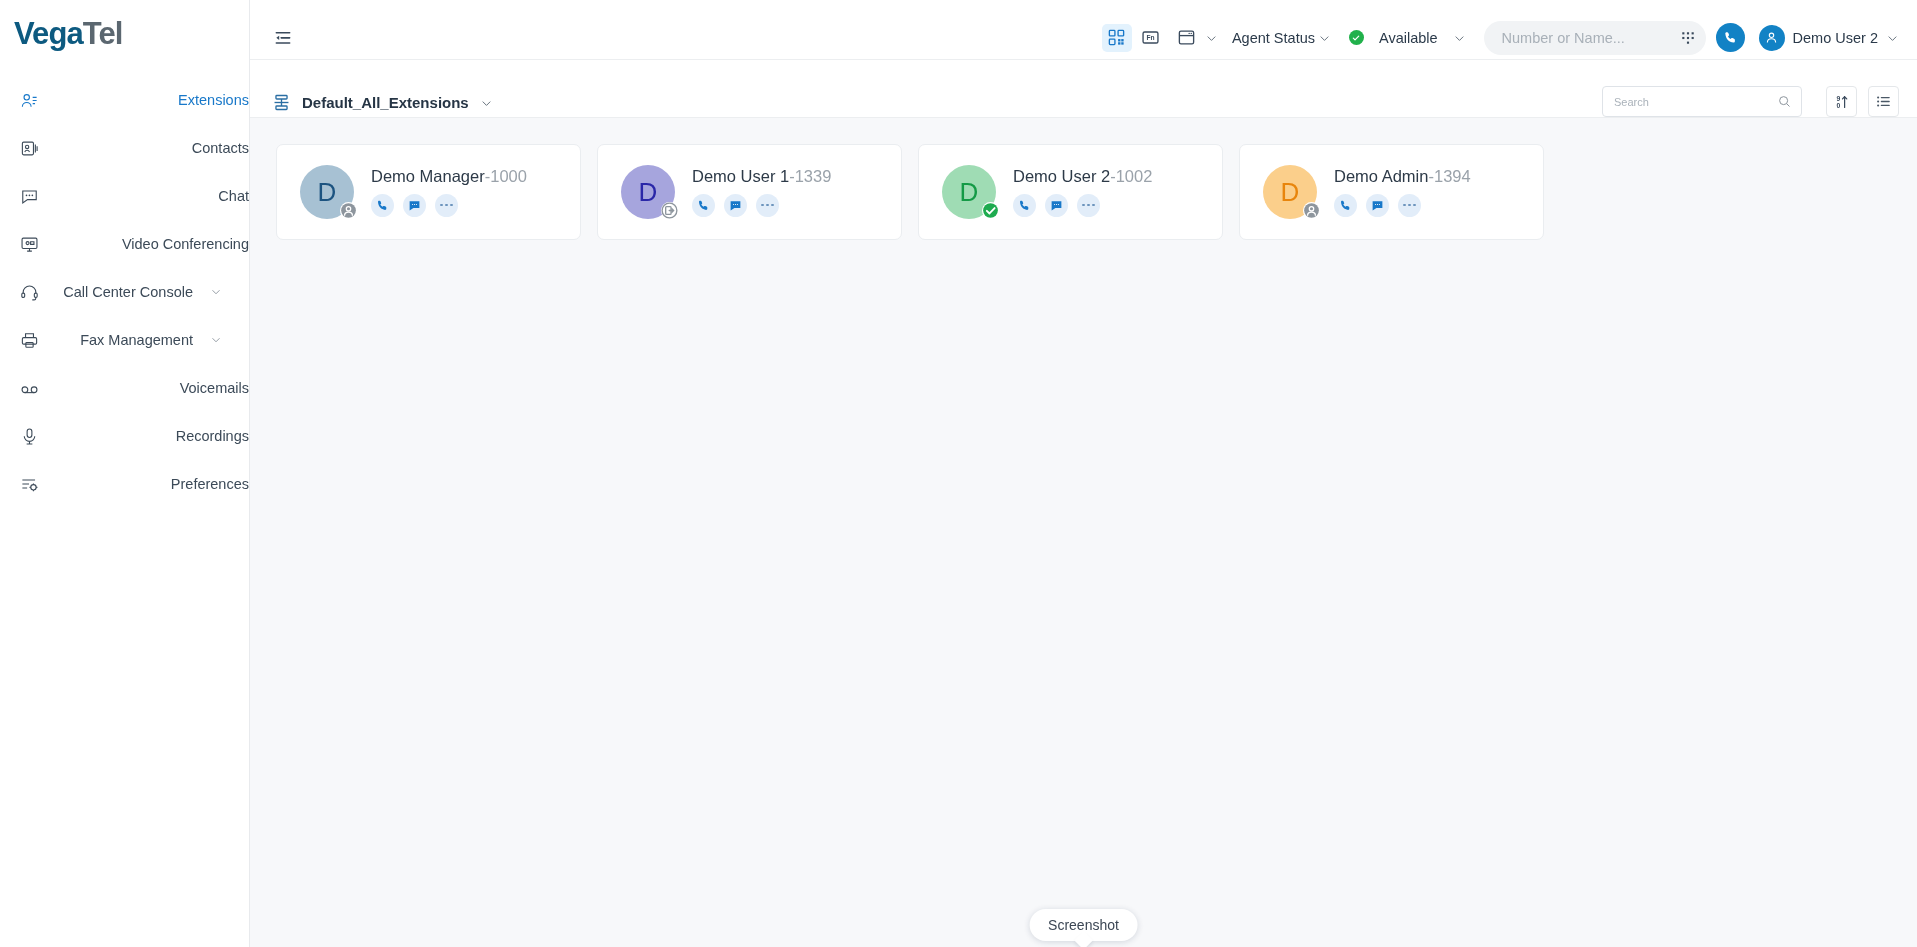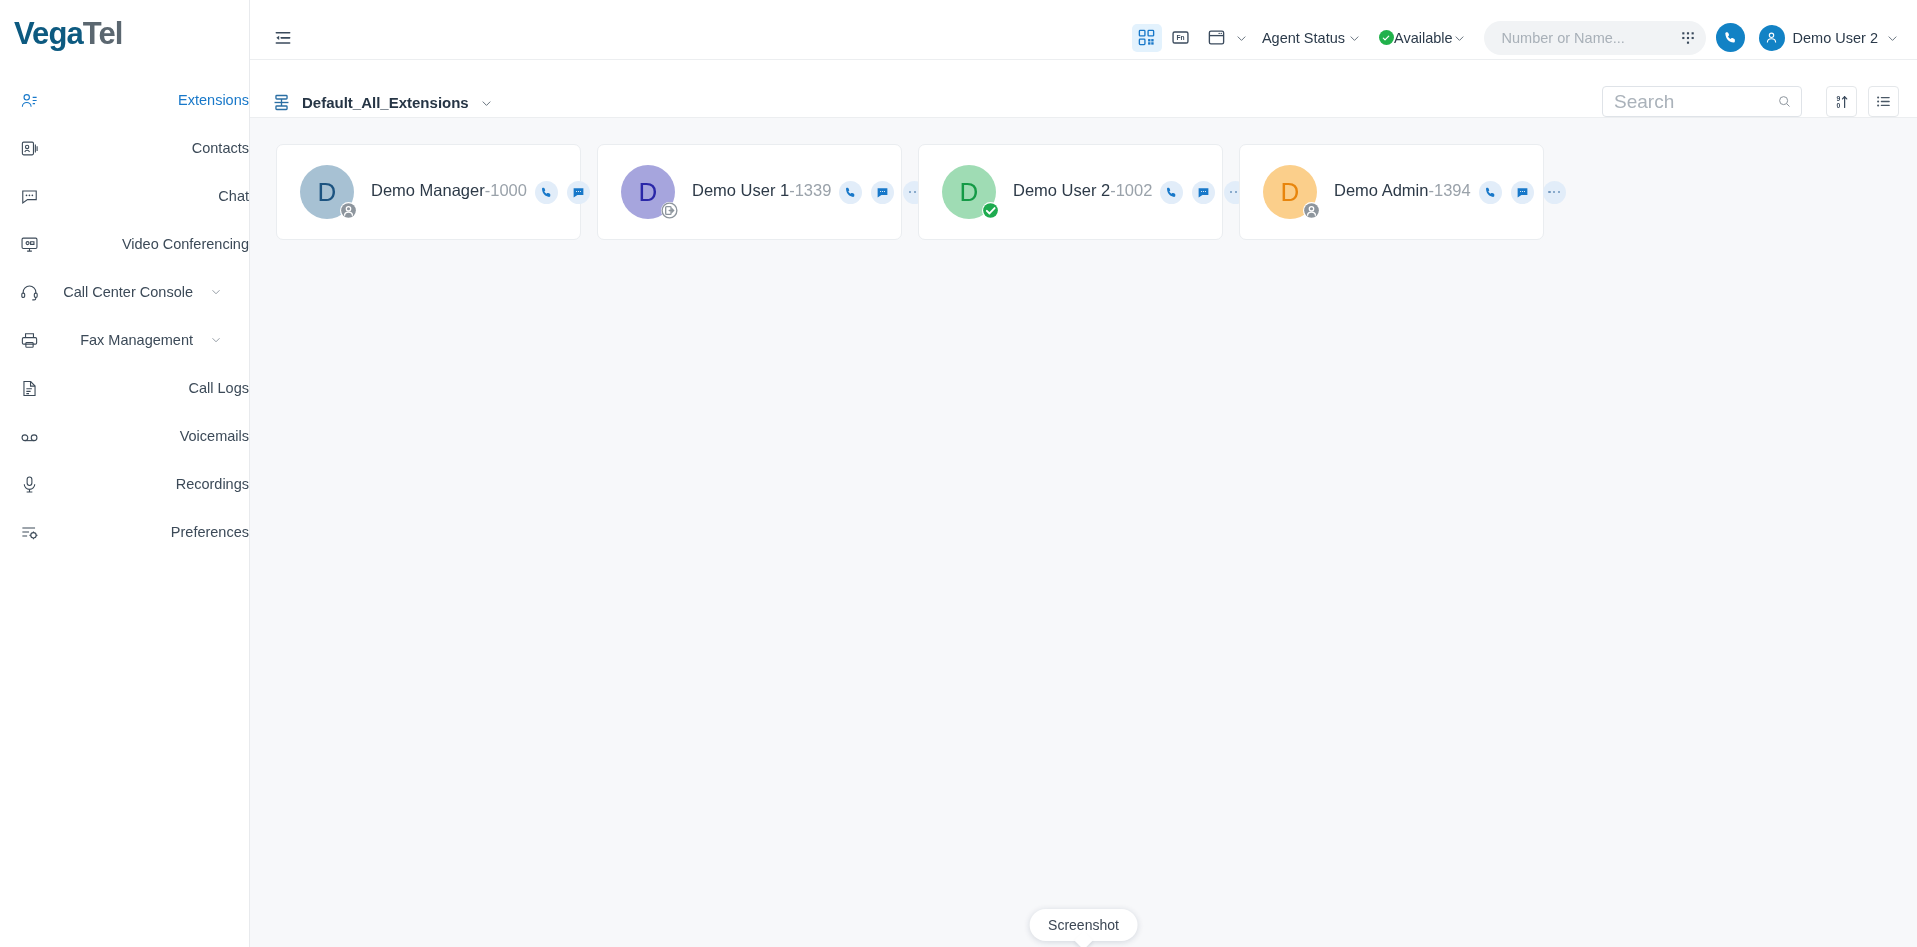--- a/index.html
+++ b/index.html
@@ -132,21 +132,21 @@
 
   .tb-text {
     font-size: 14.5px;
     color: #2b3a4a;
     white-space: nowrap;
   }
 
   .agent-status { margin-right: 16px; }
 
   .avail-wrap {
-    display: flex; align-items: center; gap: 0;
+    display: flex; align-items: center; gap: 15px;
     margin-right: 18px; cursor: pointer;
   }
   .avail-dot {
     width: 15px; height: 15px; border-radius: 50%;
     background: #21b14b;
     display: flex; align-items: center; justify-content: center;
     flex: 0 0 15px;
   }
   .avail-dot svg { width: 10px; height: 10px; }
 
@@ -226,21 +226,21 @@
     border-radius: 4px;
     display: flex;
     align-items: center;
     padding: 0 9px 0 11px;
     margin-right: 13px;
     background: #fff;
   }
   .search-input {
     flex: 1; border: none; background: transparent; outline: none;
     font-family: "Liberation Sans", sans-serif;
-    font-size: 19px; color: #3b82f6; min-width: 0;
+    font-size: 11px; color: #3b82f6; min-width: 0;
   }
   .search-input::placeholder { color: #aab2ba; }
   .search-ico { width: 15px; height: 15px; flex: 0 0 15px; }
   .search-ico svg { width: 15px; height: 15px; stroke: #8d959d; fill: none; stroke-width: 1.6; }
 
   .sq-btn {
     width: 31px; height: 31px;
     border: 1px solid #e4e7ea;
     border-radius: 4px;
     background: #fff;
@@ -289,21 +289,21 @@
     border-radius: 50%;
     display: flex; align-items: center; justify-content: center;
     background: #fff;
   }
   .av-badge svg { width: 17px; height: 17px; }
 
   .card-body {
     flex: 1;
     padding-left: 17px;
     display: flex;
-    flex-direction: row;
+    flex-direction: column;
     gap: 8px;
     min-width: 0;
   }
   .card-name {
     font-size: 16.5px;
     color: #2d3a48;
     white-space: nowrap;
     line-height: 1.1;
   }
   .card-ext { color: #9aa2aa; }
@@ -432,30 +432,20 @@
             </svg>
         </span>
         <span class="nav-label">Fax Management</span>
         <span class="nav-chev">
           <svg viewBox="0 0 24 24">
               <path d="M5 8.5l7 7 7-7"></path>
             </svg>
         </span>
       </div>
 
-      <div class="nav-item">
-        <span class="nav-ico">
-          <svg viewBox="0 0 24 24">
-              <path d="M5 3.2h8.5L19 8.9V20.8H5z"></path>
-              <path d="M13.3 3.2v5.8H19"></path>
-              <path d="M8 12.4h7M8 15.6h5.4M8 18.5h3.4"></path>
-            </svg>
-        </span>
-        <span class="nav-label">Call Logs</span>
-      </div>
 
       <div class="nav-item">
         <span class="nav-ico">
           <svg viewBox="0 0 24 24">
               <circle cx="6.2" cy="13.6" r="3.6"></circle>
               <circle cx="17.8" cy="13.6" r="3.6"></circle>
               <path d="M6.2 17.2h11.6"></path>
             </svg>
         </span>
         <span class="nav-label">Voicemails</span>

